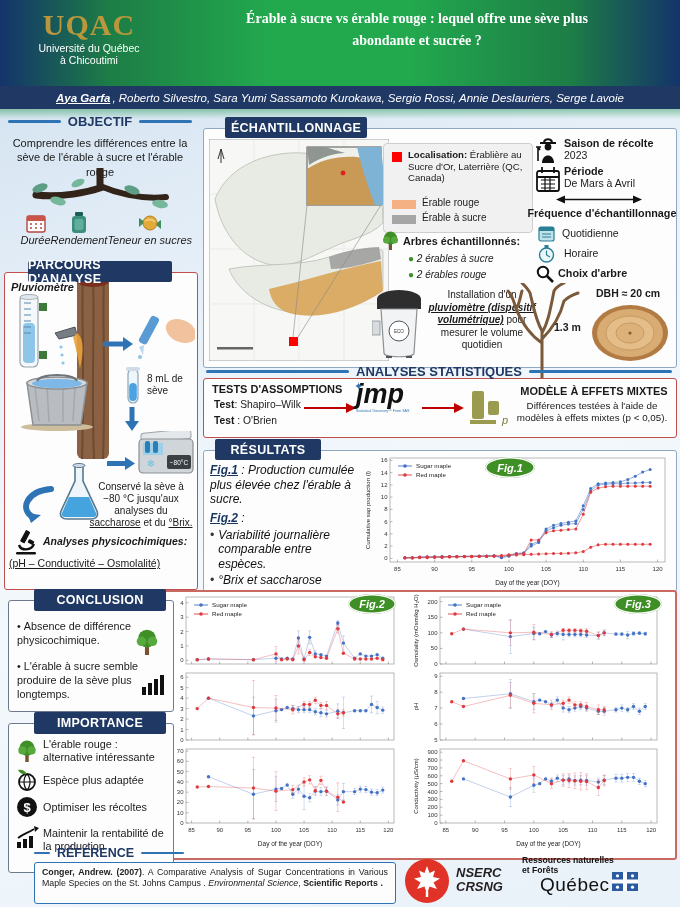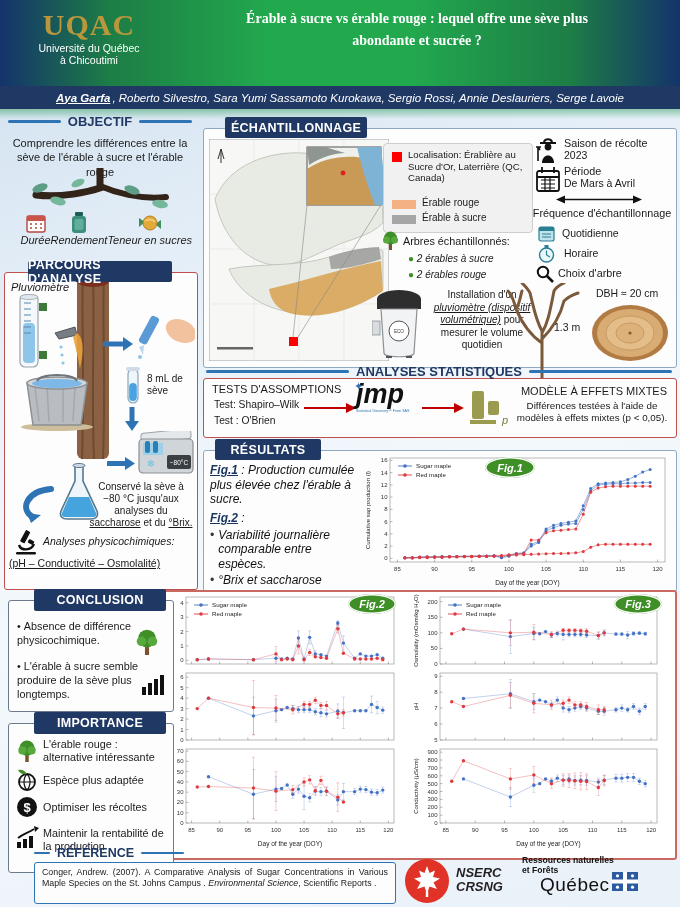--- a/index.html
+++ b/index.html
@@ -22,21 +22,21 @@
       display:flex;align-items:center;justify-content:center;letter-spacing:.3px;border-radius:2px;z-index:5}
   .line-title{position:absolute;display:flex;align-items:center;gap:7px;color:#1f3864;font-weight:bold;font-size:13px;z-index:5}
   .line-title .ln{flex:1;height:2.5px;background:#2e74b5;border-radius:2px}
   .box{position:absolute;background:#fdfdfd;border-radius:3px}
   .chart{position:absolute;background:transparent}
   .oval{position:absolute;background:#3f8f27;border-radius:50%;color:#fff;font-weight:bold;font-style:italic;
       font-size:11px;display:flex;align-items:center;justify-content:center;z-index:6;box-shadow:0 0 0 1.5px #fff inset}
   .small{font-size:10px;line-height:1.2}
   .ctr{text-align:center}
   .it{font-style:italic}
-  .bd{font-weight:normal}
+  .bd{font-weight:bold}
   .un{text-decoration:underline}
   .figlbl{font-weight:bold;font-style:italic;text-decoration:underline;color:#17365d}
   .res-text{font-size:12px;line-height:1.22;font-style:italic;color:#111}
   .bullet-row{display:flex;gap:4px;margin-top:2px}
   .bullet-row .dot{color:#333}
   svg{display:block}
   .icon-cell{display:flex;flex-direction:column;align-items:center}
 </style>
 </head>
 <body>

